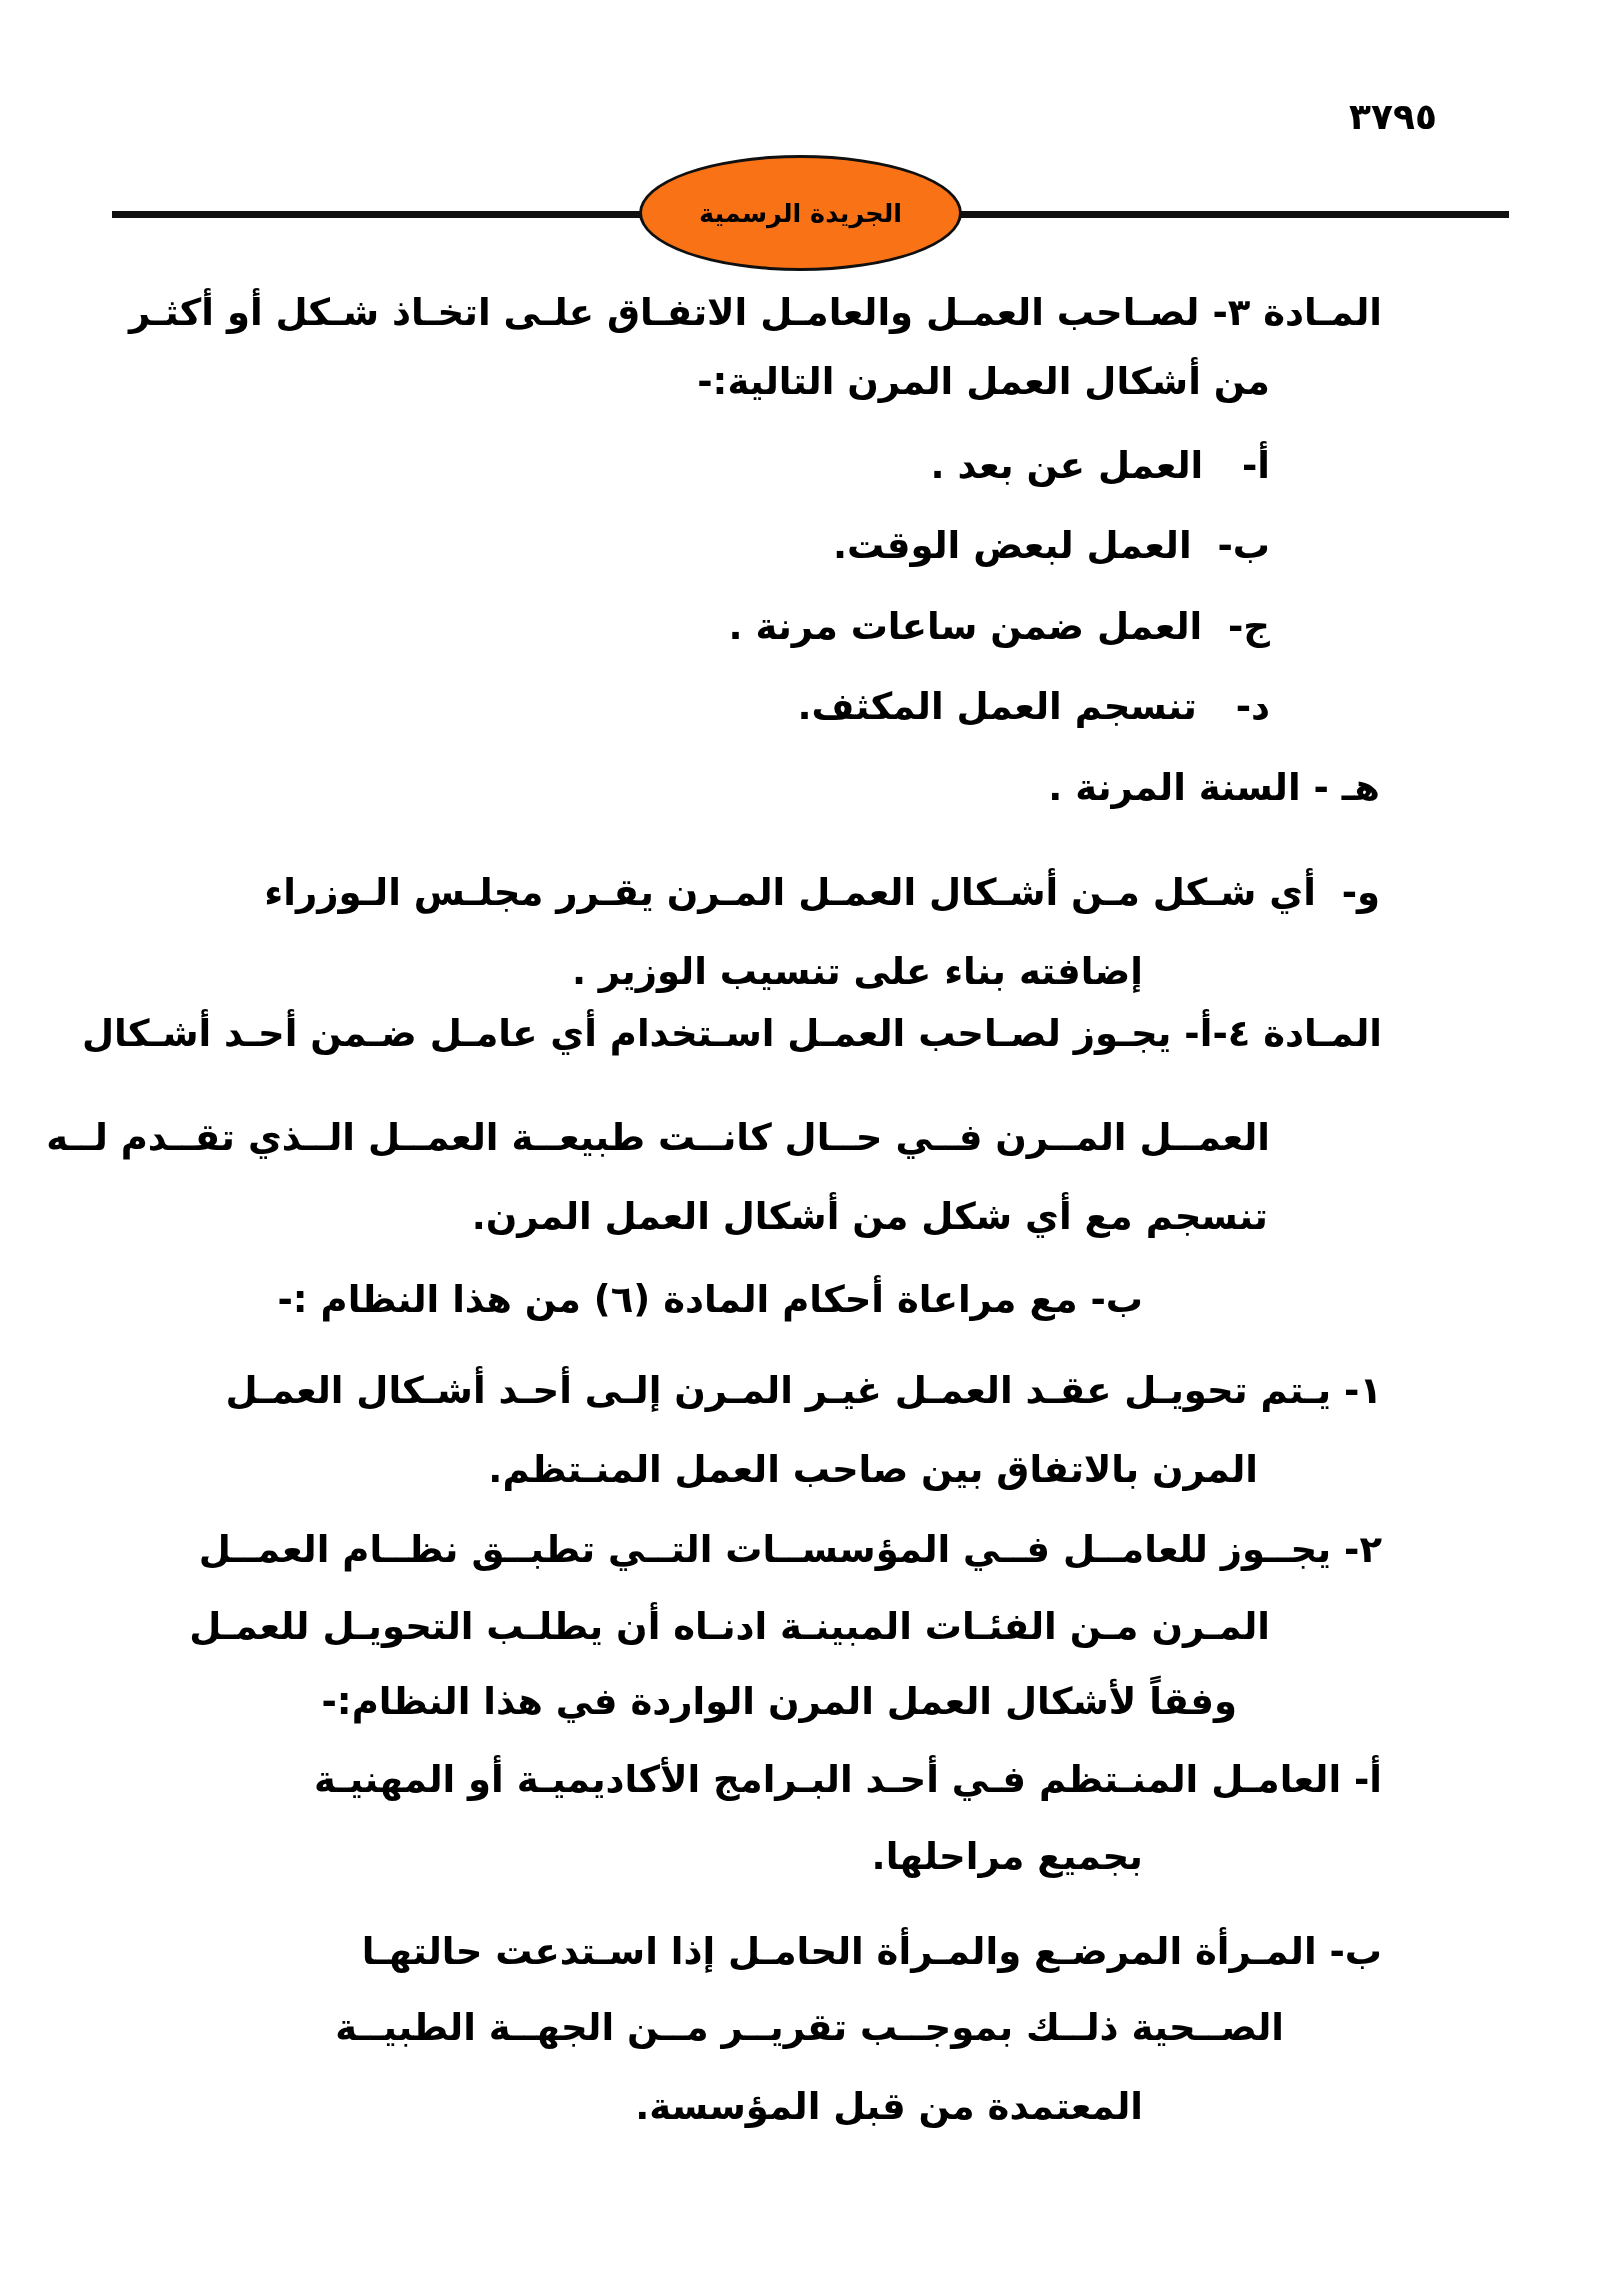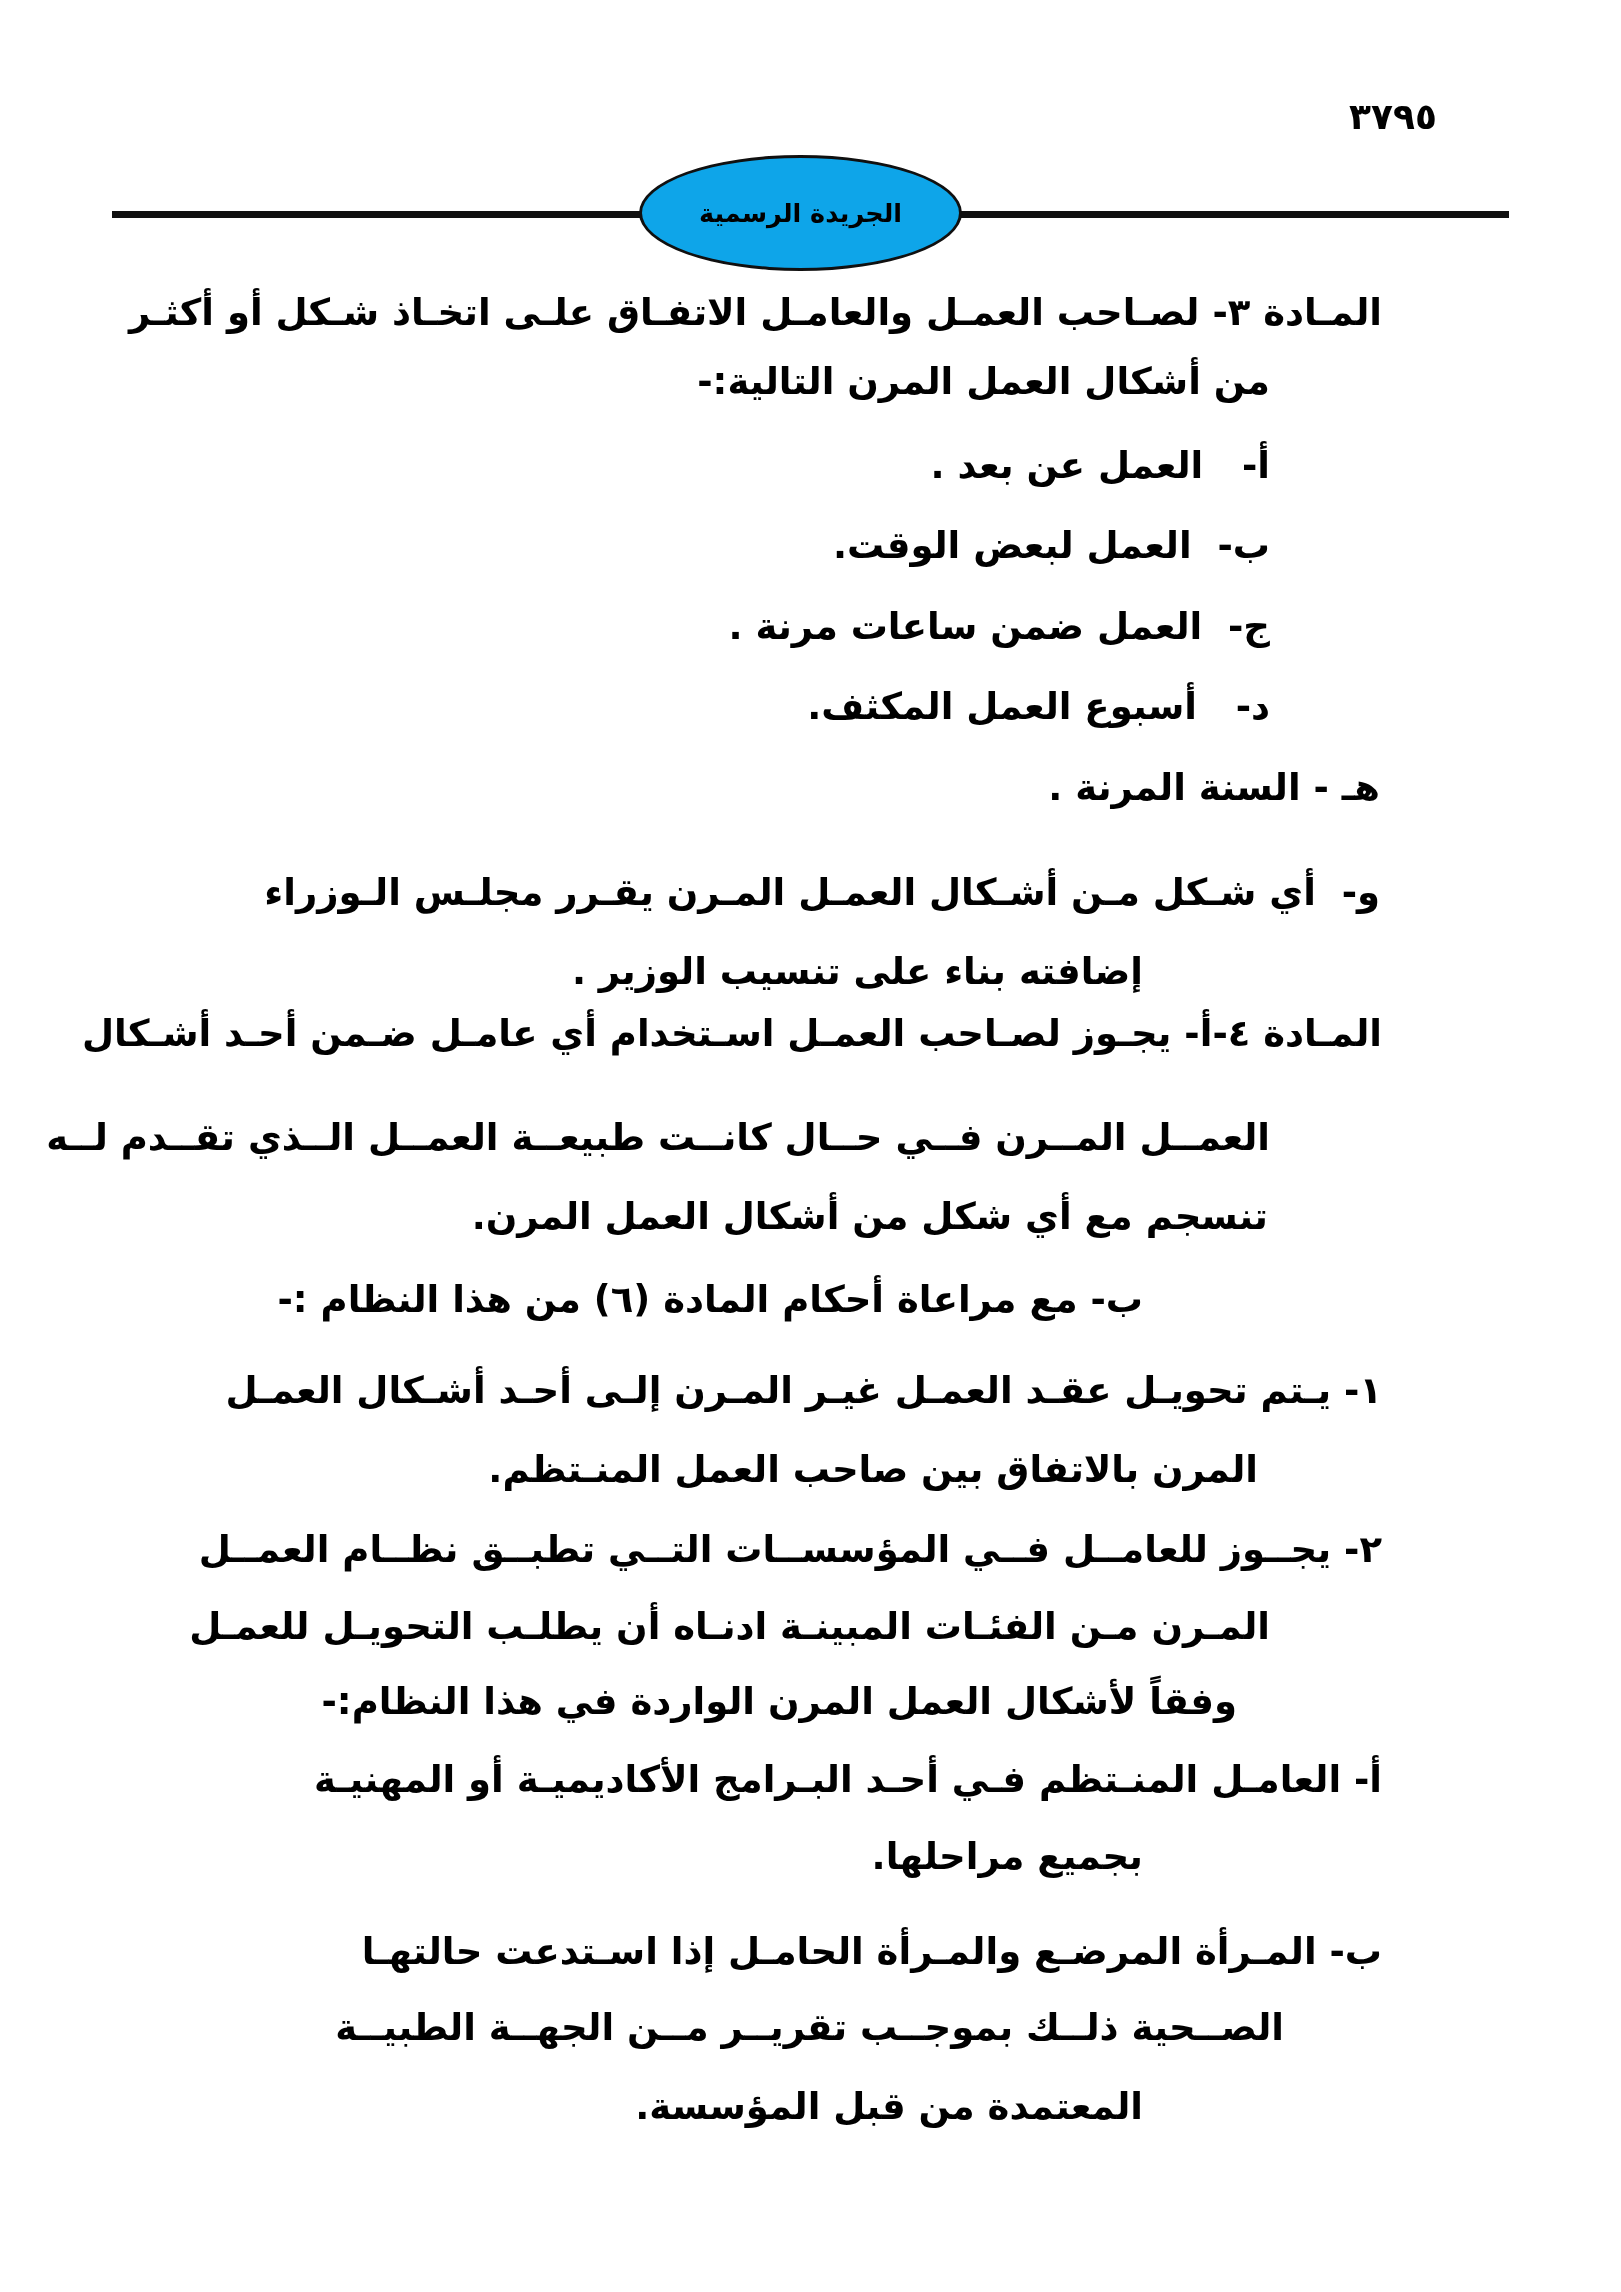--- a/index.html
+++ b/index.html
@@ -36,21 +36,21 @@
     height: 6.9px;
     background: #101010;
     z-index: 1;
   }
   .gazette-seal {
     position: absolute;
     top: 155px;
     left: 639px;
     width: 323px;
     height: 116px;
-    background: #0ea5e9;
+    background: #f97316;
     border: 3.9px solid #101010;
     border-radius: 50%;
     display: flex;
     align-items: center;
     justify-content: center;
     z-index: 2;
   }
   .seal-text {
     font-size: 25.5px;
     font-weight: 700;
@@ -96,21 +96,21 @@
   <div class="header-rule"></div>
   <div class="gazette-seal">
     <span class="seal-text">الجريدة الرسمية</span>
   </div>
 
   <div class="line l1">المـادة ٣- لصـاحب العمـل والعامـل الاتفـاق علـى اتخـاذ شـكل أو أكثـر</div>
   <div class="line l2">من أشكال العمل المرن التالية:-</div>
   <div class="line l3">أ-   العمل عن بعد .</div>
   <div class="line l4">ب-  العمل لبعض الوقت.</div>
   <div class="line l5">ج-  العمل ضمن ساعات مرنة .</div>
-  <div class="line l6">د-   أسبوع العمل المكثف.</div>
+  <div class="line l6">د-   تنسجم العمل المكثف.</div>
   <div class="line l7">هـ - السنة المرنة .</div>
   <div class="line l8">و-  أي شـكل مـن أشـكال العمـل المـرن يقـرر مجلـس الـوزراء</div>
   <div class="line l9">إضافته بناء على تنسيب الوزير .</div>
 
   <div class="line l10">المـادة ٤-أ- يجـوز لصـاحب العمـل اسـتخدام أي عامـل ضـمن أحـد أشـكال</div>
   <div class="line l12">تنسجم مع أي شكل من أشكال العمل المرن.</div>
   <div class="line l11">العمــل المــرن فــي حــال كانــت طبيعــة العمــل الــذي تقــدم لــه</div>
   <div class="line l13">ب- مع مراعاة أحكام المادة (٦) من هذا النظام :-</div>
   <div class="line l14">١- يـتم تحويـل عقـد العمـل غيـر المـرن إلـى أحـد أشـكال العمـل</div>
   <div class="line l15">المرن بالاتفاق بين صاحب العمل المنـتظم.</div>

